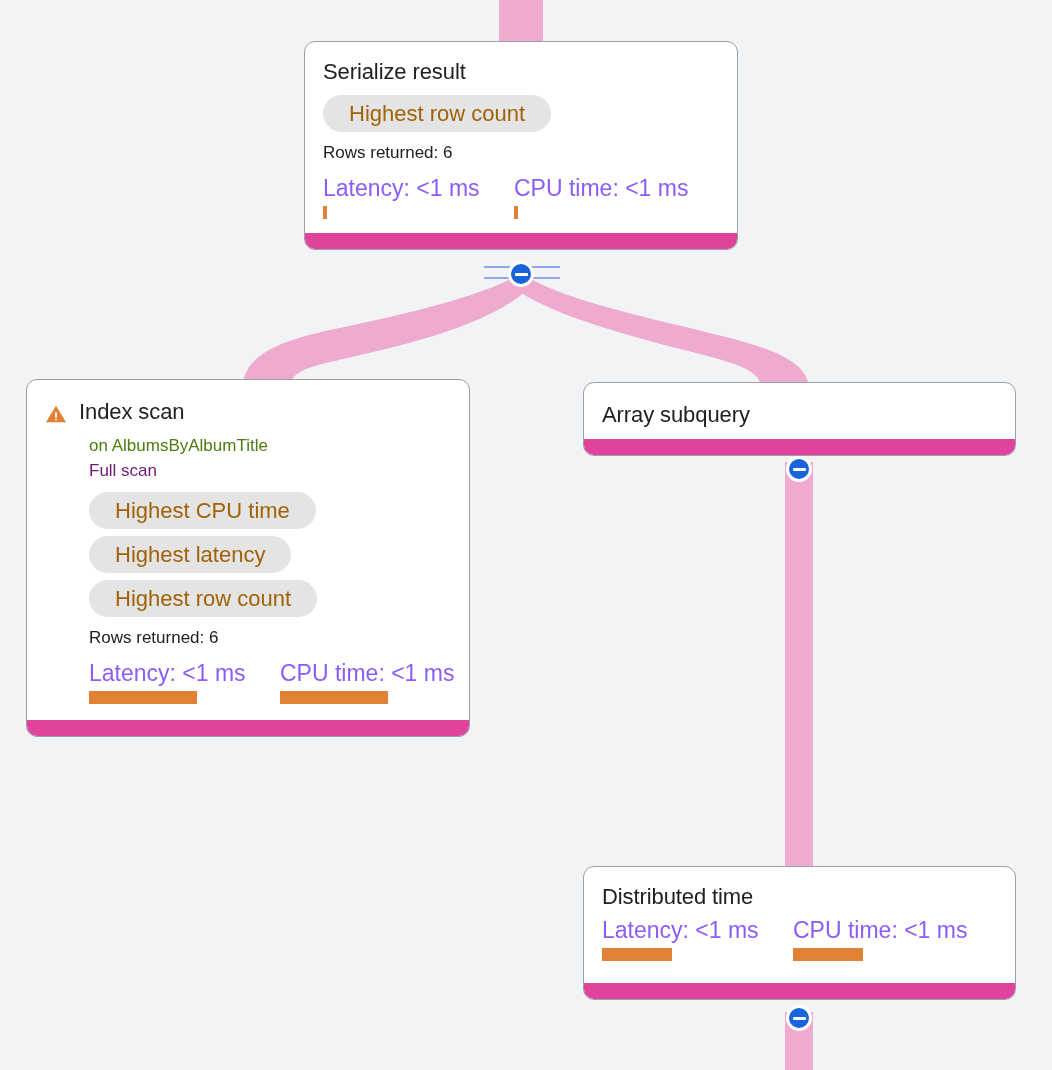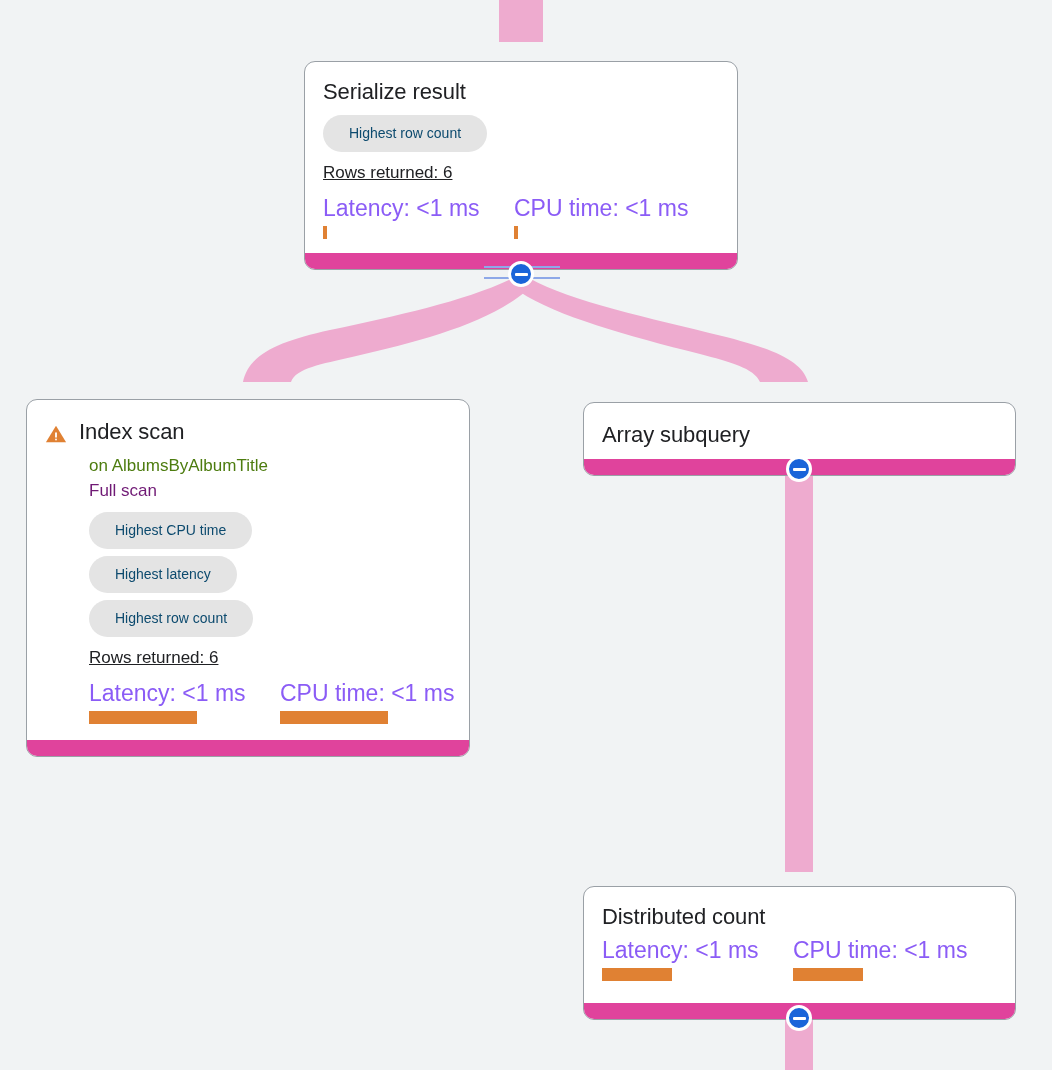--- a/index.html
+++ b/index.html
@@ -35,21 +35,20 @@
   
   .plan-node {
     position: absolute;
     z-index: 3;
     background: #ffffff;
     border: 1px solid #9aa0a6;
     border-radius: 11px;
     overflow: hidden;
     display: flex;
     flex-direction: column;
-    margin-top: 20px;
   }
   .node-body {
     padding: 16px 18px 14px 18px;
     flex: 1 1 auto;
   }
   .node-footer {
     height: 16px;
     background: #e0439c;
     flex: 0 0 auto;
   }
@@ -80,34 +79,33 @@
     line-height: 25px;
     color: #4d7c0f;
     margin-top: 7px;
   }
   .node-subtitle.muted { color: #701a75; margin-top: 0; }
 
   
   .chip-list { margin-top: 9px; display: flex; flex-direction: column; align-items: flex-start; gap: 7px; }
   .chip {
     background: #e4e4e4;
-    color: #0c4a6e;
+    color: #a16207;
     border-radius: 999px;
-    font-size: 14px;
+    font-size: 22px;
     line-height: 21px;
     padding: 8px 26px;
     white-space: nowrap;
   }
 
   .rows-returned {
     font-size: 17px;
     line-height: 24px;
     color: #202124;
     margin-top: 9px;
-    text-decoration: underline;
   }
 
   
   .metrics {
     display: flex;
     margin-top: 12px;
   }
   .metric { width: 191px; flex: 0 0 auto; }
   .metric-label {
     font-size: 23px;
@@ -273,21 +271,21 @@
   </div>
 
   <button class="collapse-toggle" id="toggle-array-subquery" style="left:786px; top:456px;">
     <span class="minus"></span>
   </button>
 
   <div class="plan-node" id="node-distributed-union" style="left:583px; top:866px; width:433px;">
     <div class="node-body" style="padding:16px 18px 22px 18px;">
       <div class="node-title-row">
         <div class="title-col">
-          <div class="node-title">Distributed count</div>
+          <div class="node-title">Distributed time</div>
         </div>
       </div>
       <div class="metrics" style="margin-top:8px;">
         <div class="metric">
           <div class="metric-label">Latency: &lt;1 ms</div>
           <div class="metric-bar" style="width:70px;"></div>
         </div>
         <div class="metric">
           <div class="metric-label">CPU time: &lt;1 ms</div>
           <div class="metric-bar" style="width:70px;"></div>

